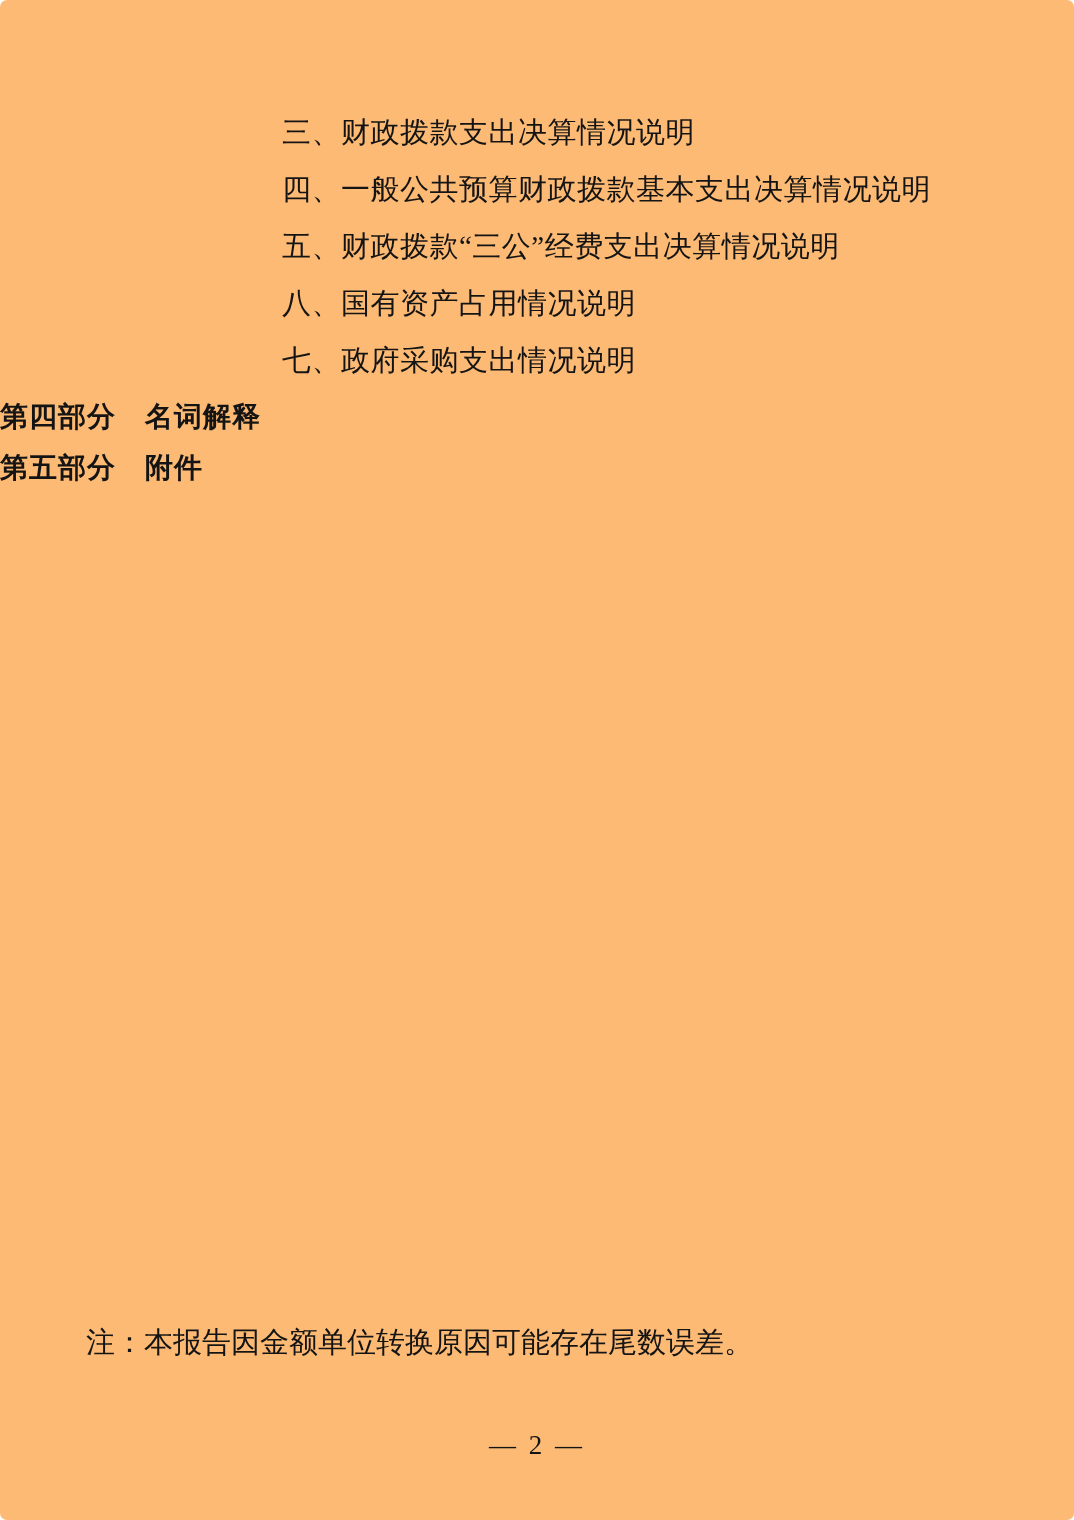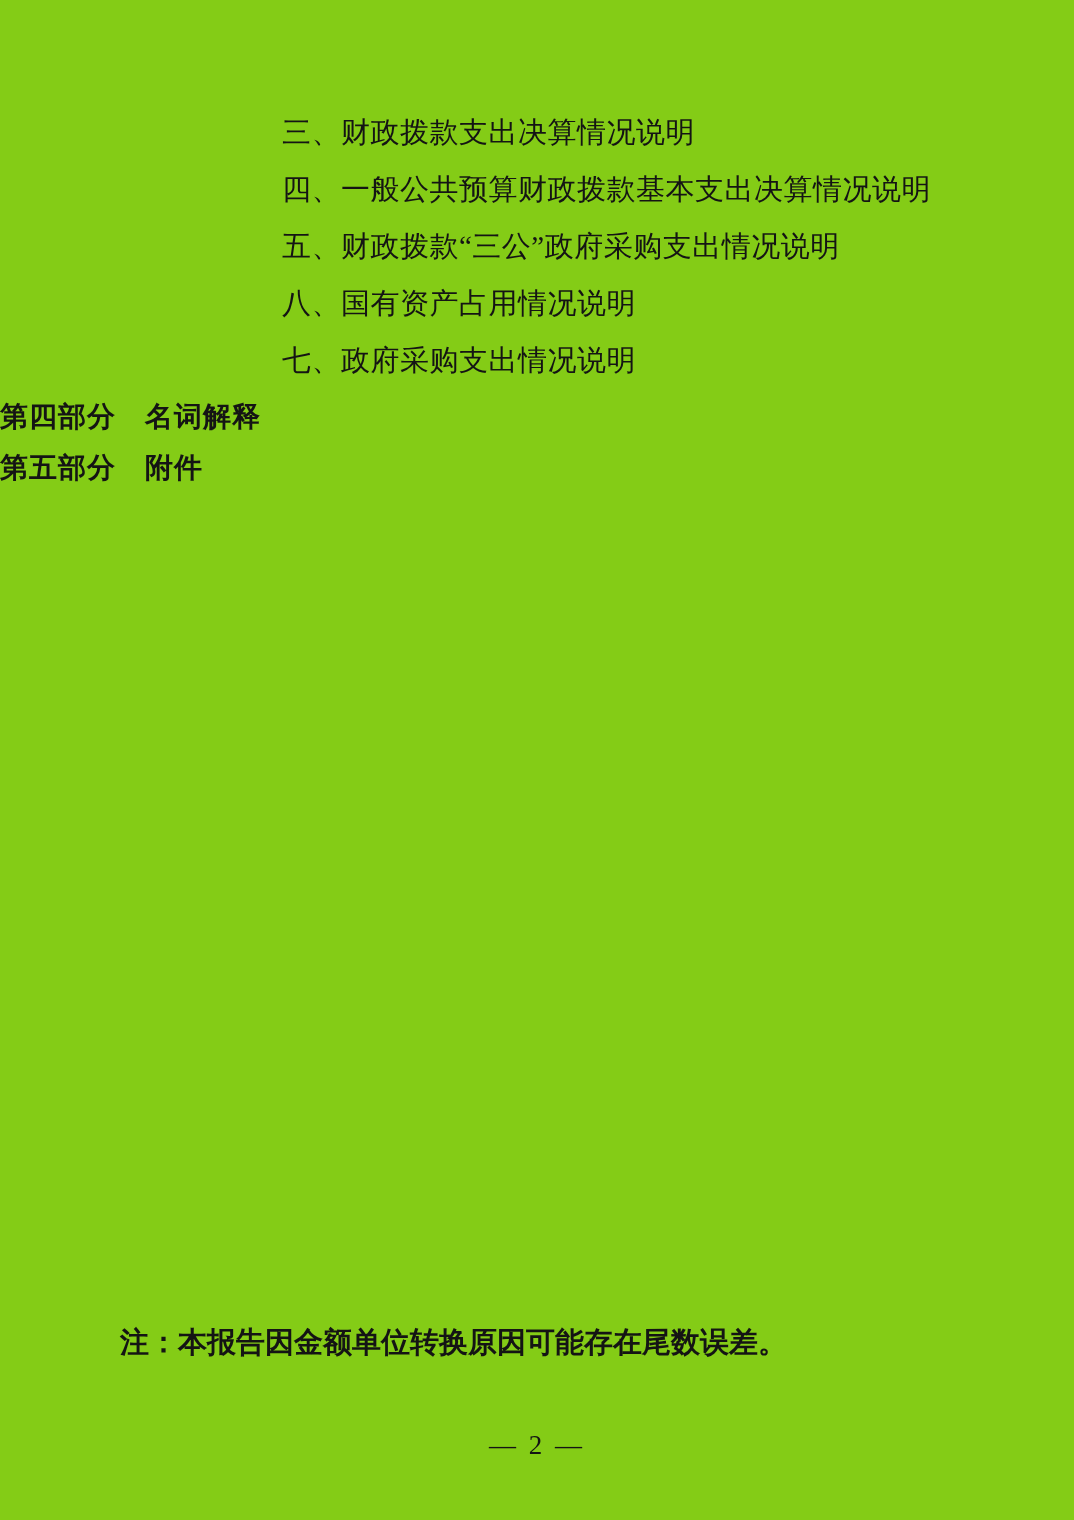--- a/index.html
+++ b/index.html
@@ -4,24 +4,25 @@
 <style>
   html, body {
     margin: 0;
     padding: 0;
     background: #ffffff;
   }
   .page {
     position: relative;
     width: 1074px;
     height: 1520px;
-    background: #84cc16;
+    background: #fdba74;
     overflow: hidden;
     font-family: "Liberation Serif", "DejaVu Serif", serif;
     color: #1a1a1a;
+    border-radius: 7px;
   }
   .toc {
     position: absolute;
     left: 0;
     top: 118px;
     width: 1074px;
   }
   .toc-row {
     display: block;
     font-size: 29px;
@@ -45,48 +46,47 @@
   }
   .toc-row.part:last-child {
     margin-bottom: 0;
     margin-top: 23px;
   }
   .note {
     position: absolute;
     left: 0;
     top: 1325px;
     width: 984px;
-    padding-left: 120px;
+    padding-left: 86px;
     font-size: 29px;
     line-height: 1.2;
     white-space: pre;
     color: #141414;
     box-sizing: border-box;
-    font-weight: bold;
   }
   .page-number {
     position: absolute;
     left: 0;
     top: 1430px;
     width: 1074px;
     text-align: center;
     font-size: 27px;
     letter-spacing: 3px;
     color: #141414;
   }
 </style>
 </head>
 <body>
 
 <div class="page">
 
   <div class="toc">
     <div class="toc-row sub">三、财政拨款支出决算情况说明</div>
     <div class="toc-row sub">四、一般公共预算财政拨款基本支出决算情况说明</div>
-    <div class="toc-row sub">五、财政拨款“三公”政府采购支出情况说明</div>
+    <div class="toc-row sub">五、财政拨款“三公”经费支出决算情况说明</div>
     <div class="toc-row sub">八、国有资产占用情况说明</div>
     <div class="toc-row sub">七、政府采购支出情况说明</div>
     <div class="toc-row part">第四部分　名词解释</div>
     <div class="toc-row part">第五部分　附件</div>
   </div>
 
   <div class="note">注：本报告因金额单位转换原因可能存在尾数误差。</div>
 
   <div class="page-number">— 2 —</div>
 

